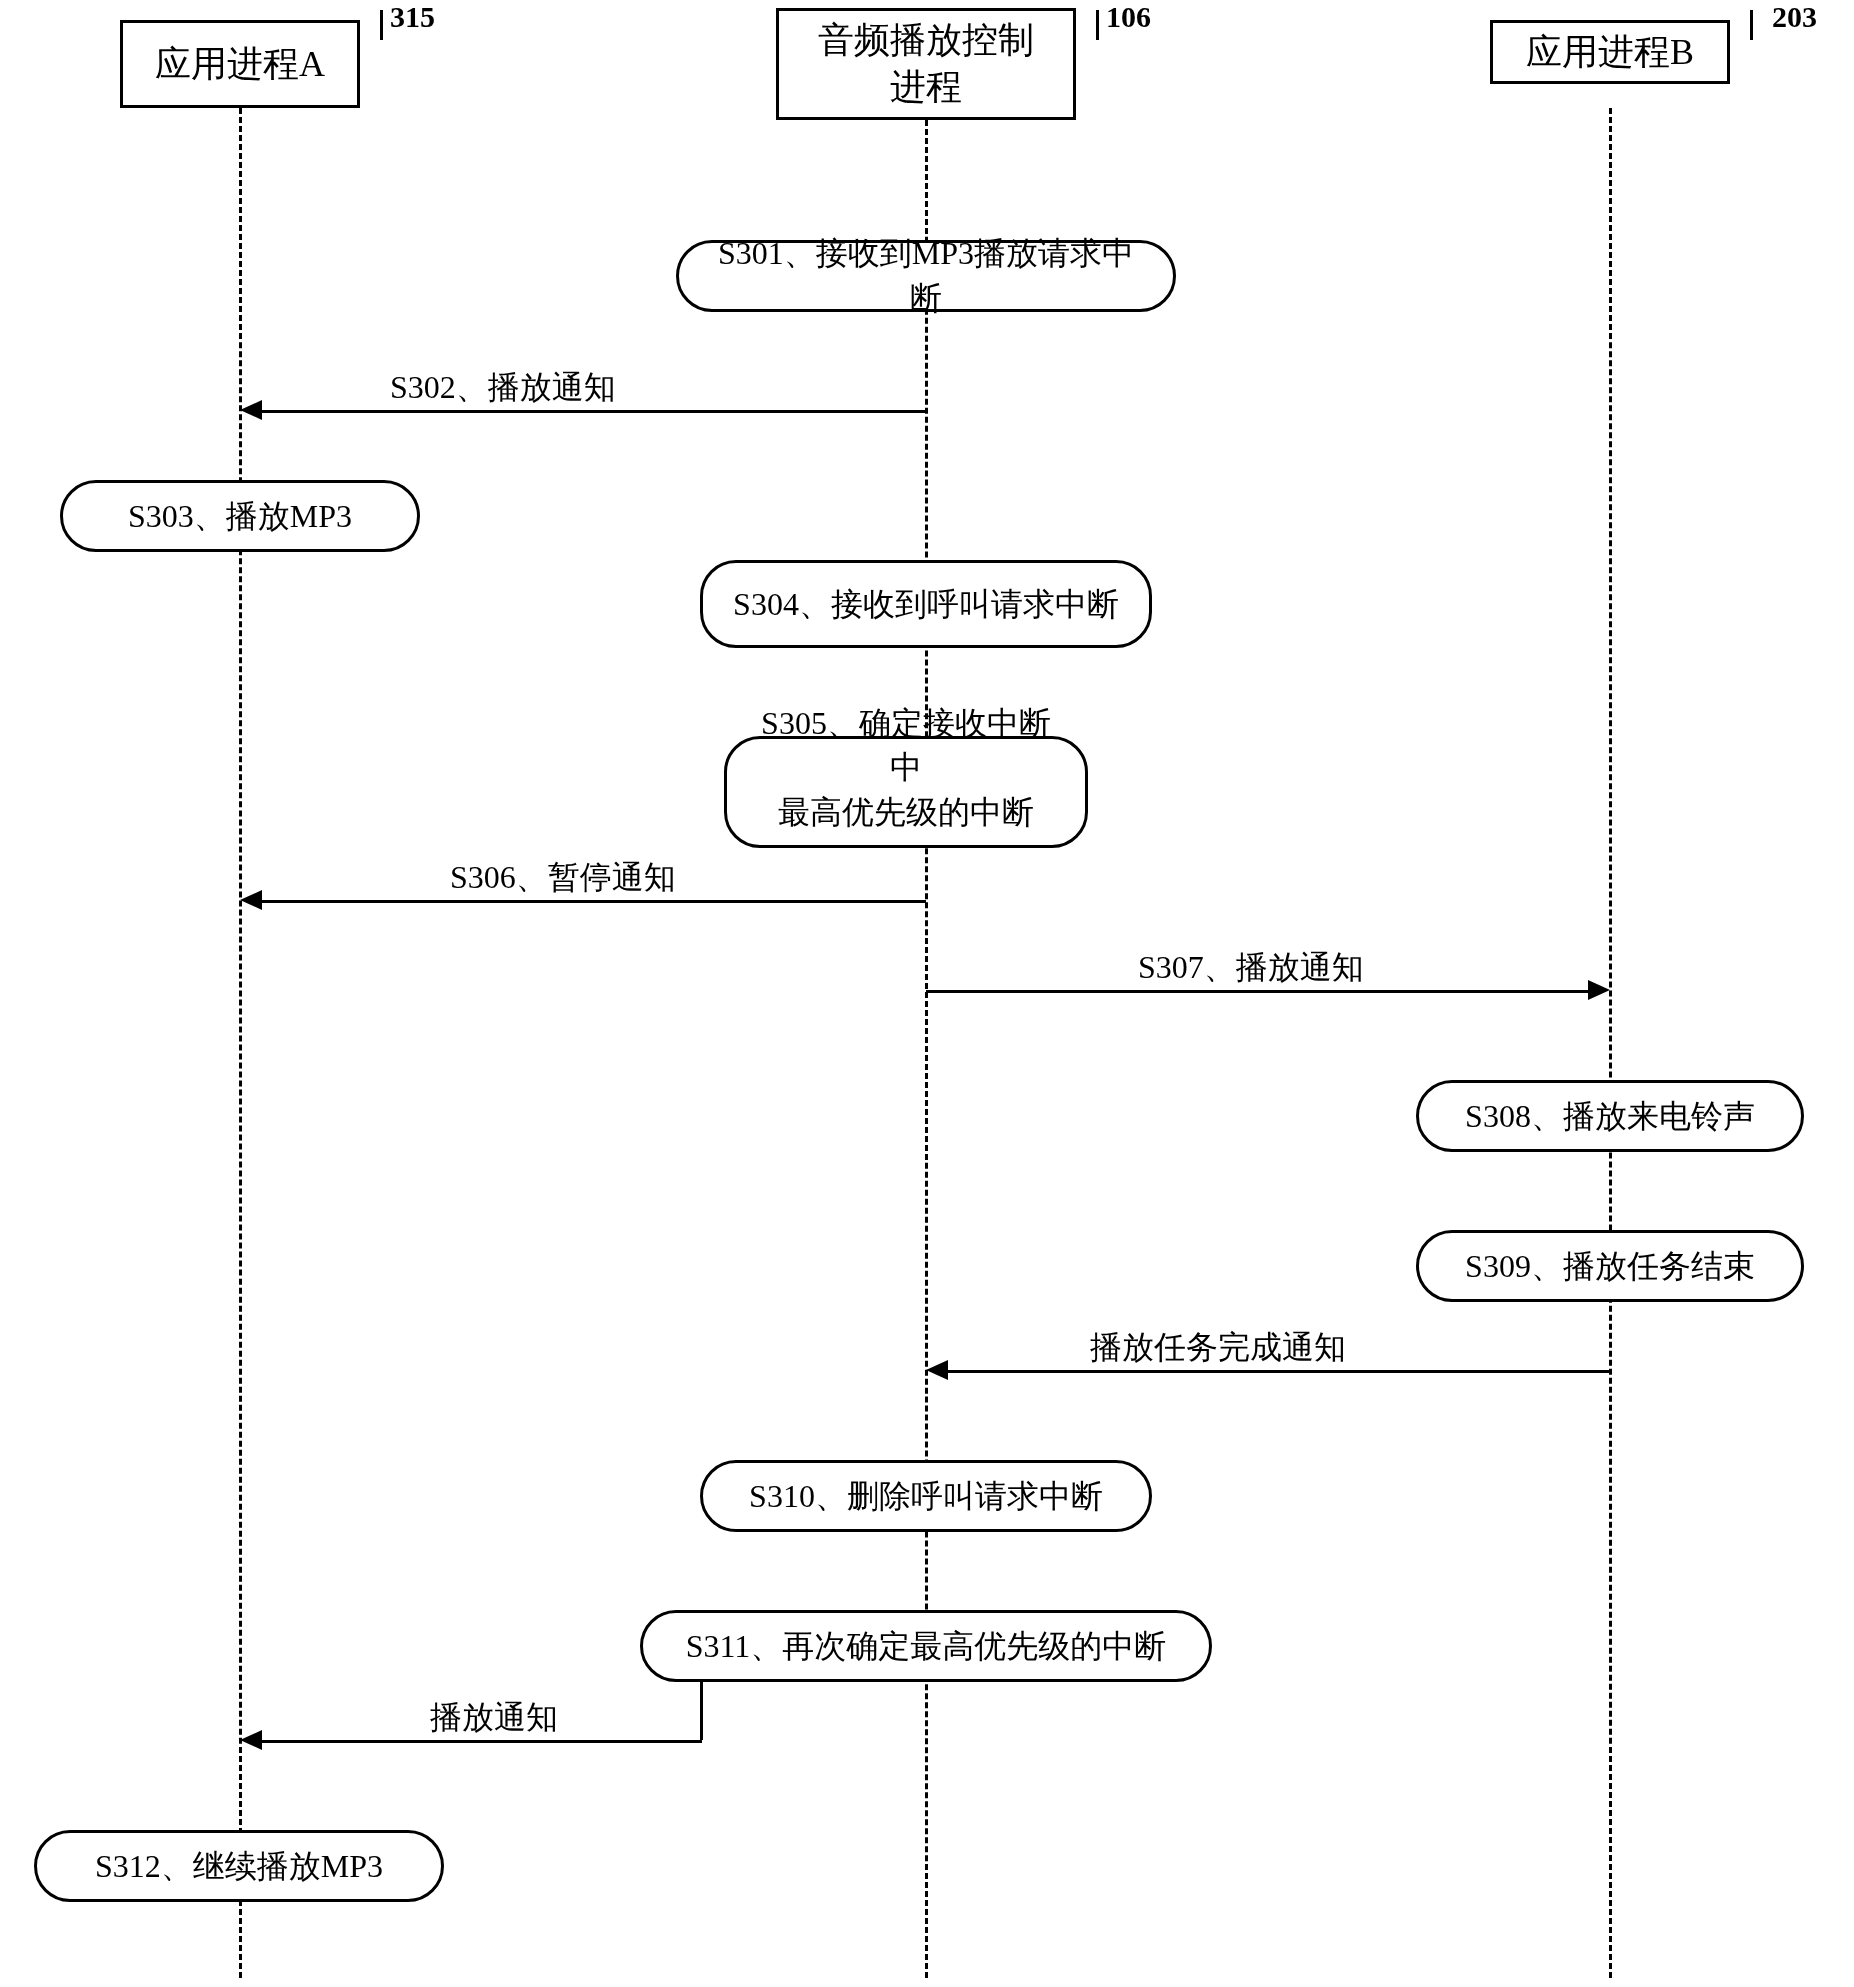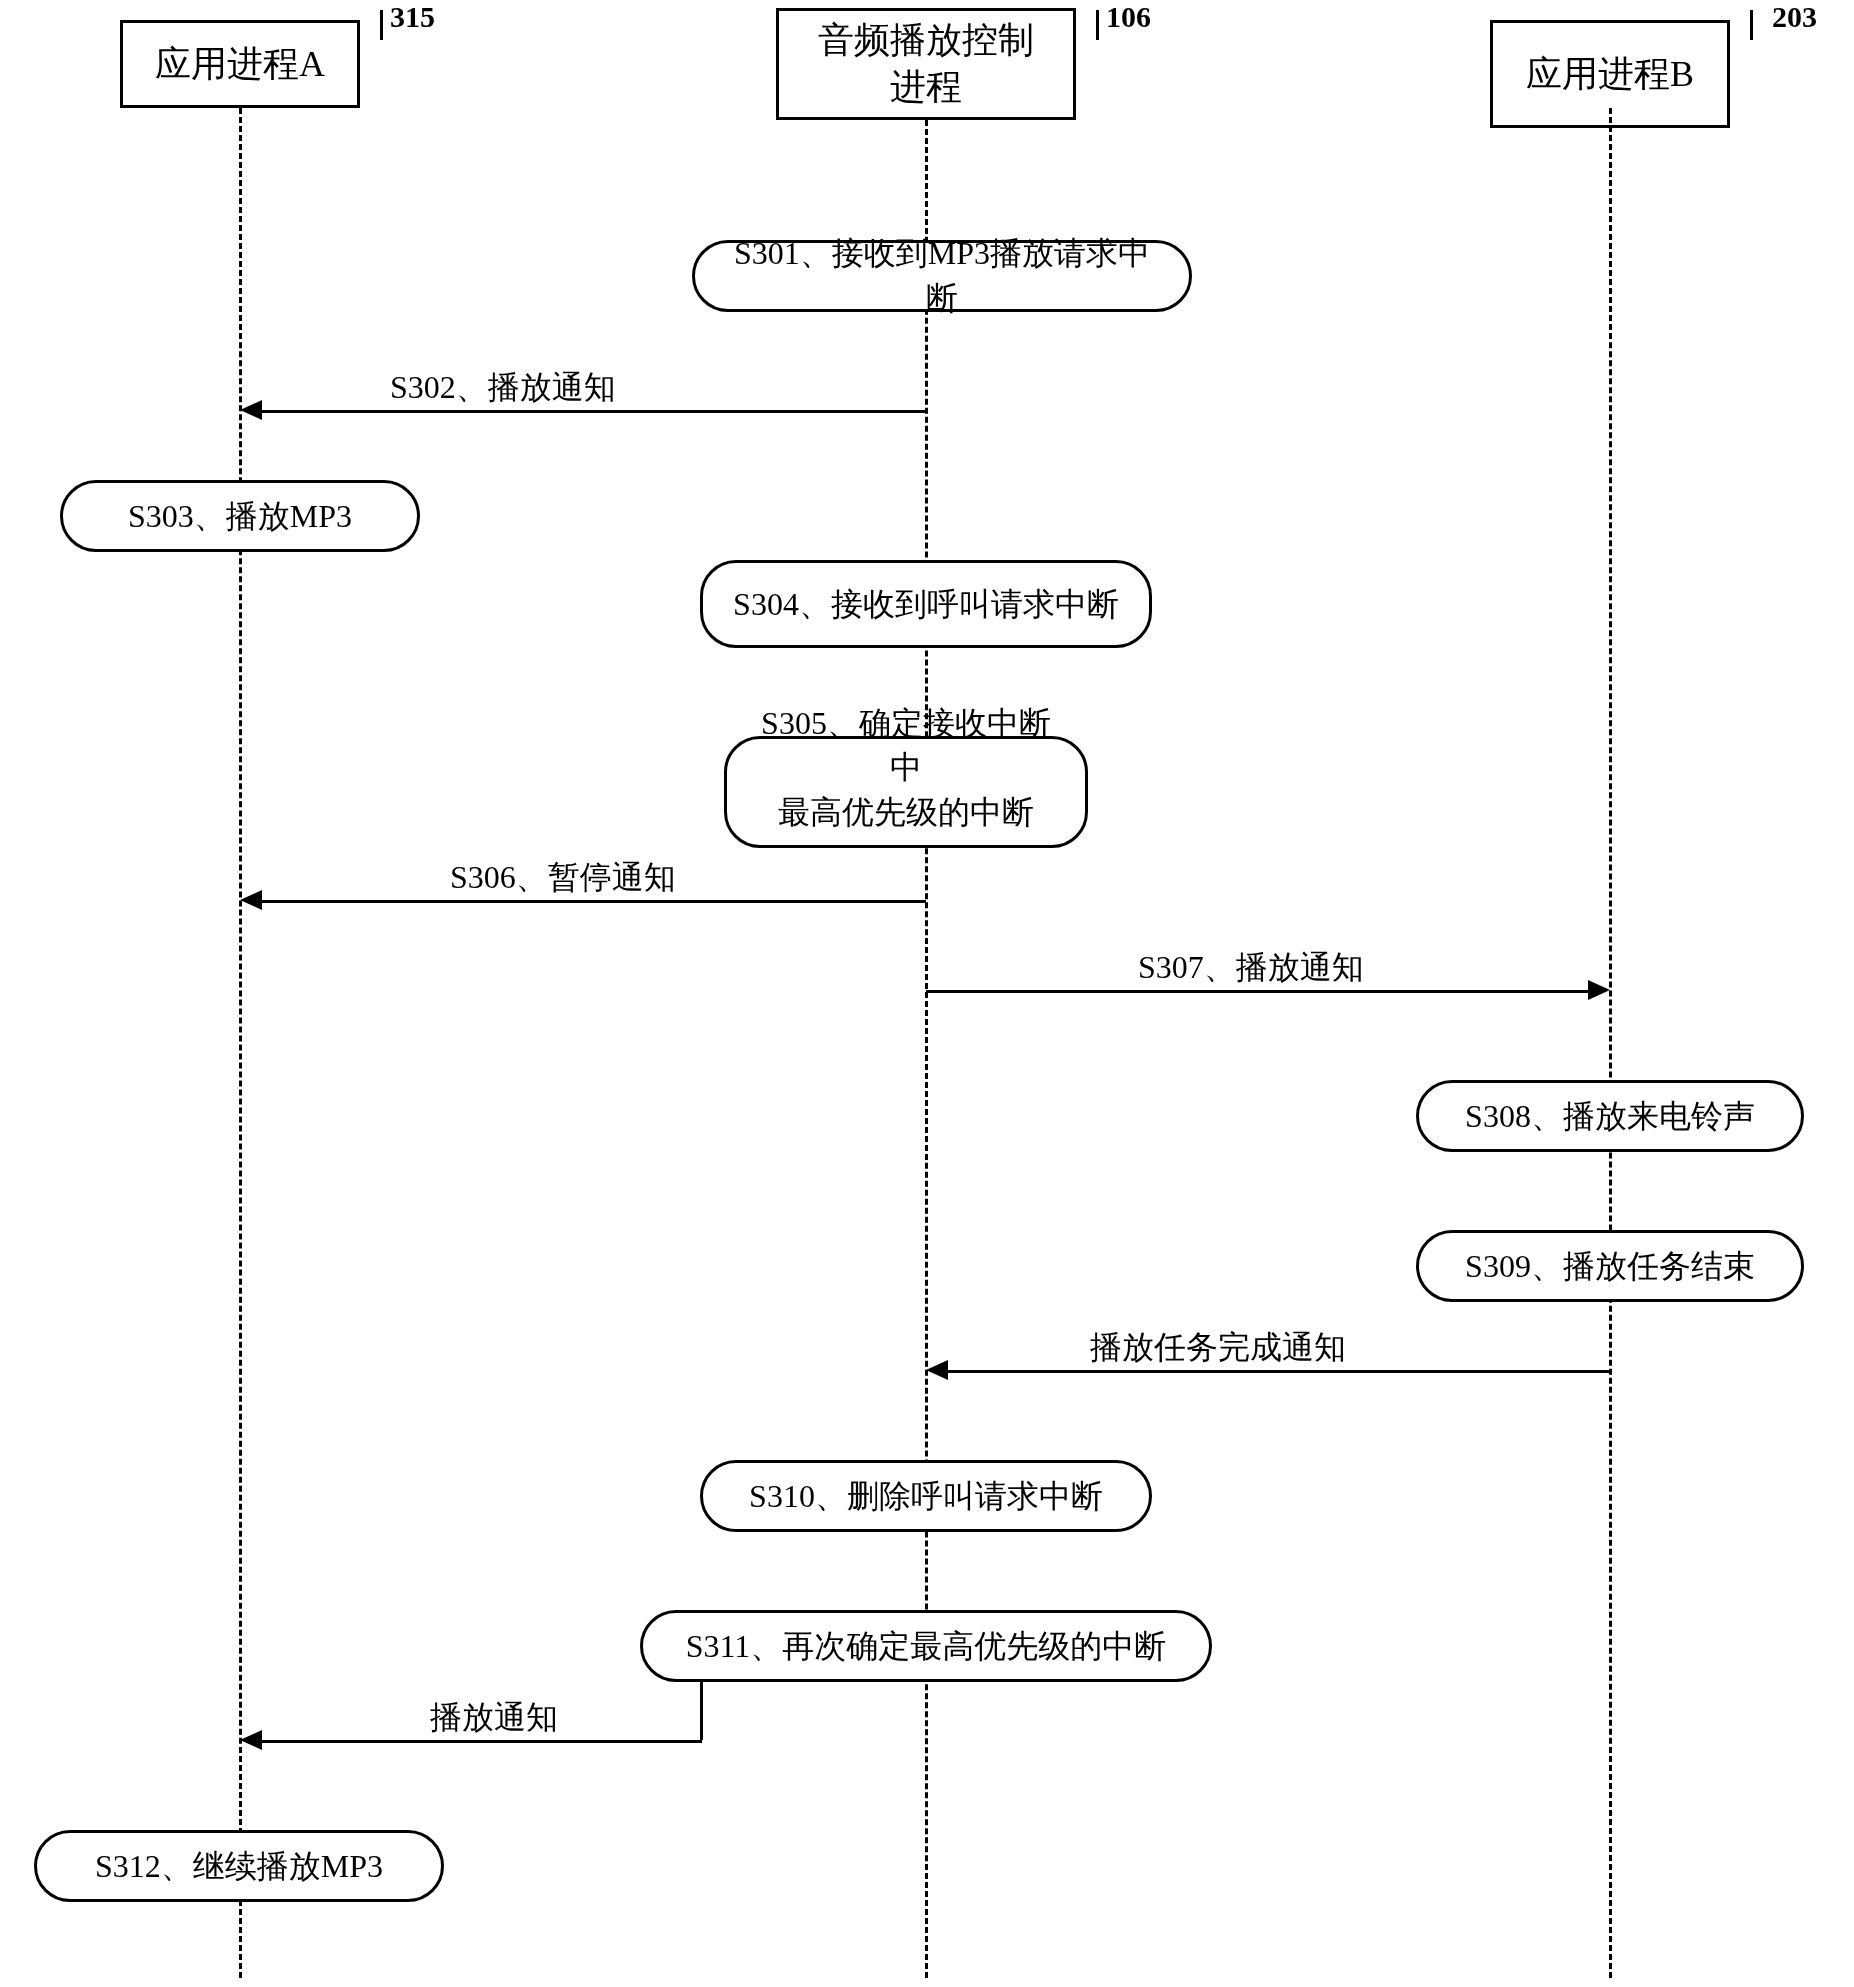--- a/index.html
+++ b/index.html
@@ -83,31 +83,31 @@
 <div class="ref-line" style="left:380px; top:10px; height:30px;"></div>
 <div class="ref-label" style="left:390px; top:0px;">315</div>
 
 <div class="lifeline-header two-line" style="left:776px; top:8px; width:300px; height:112px; white-space:pre-line;">
   <span>音频播放控制
 进程</span>
 </div>
 <div class="ref-line" style="left:1096px; top:10px; height:30px;"></div>
 <div class="ref-label" style="left:1106px; top:0px;">106</div>
 
-<div class="lifeline-header" style="left:1490px; top:20px; width:240px; height:108px;justify-content:center;">
+<div class="lifeline-header" style="left:1490px; top:20px; width:240px; height:64px;justify-content:center;">
   <span>应用进程B</span>
 </div>
 <div class="ref-line" style="left:1750px; top:10px; height:30px;"></div>
 <div class="ref-label" style="left:1760px; top:0px;margin-left:12px;">203</div>
 
 <div class="lifeline" style="left:239px; top:108px; height:1870px;"></div>
 <div class="lifeline" style="left:925px; top:120px; height:1858px;"></div>
 <div class="lifeline" style="left:1609px; top:108px; height:1870px;"></div>
 
-<div class="step-box" style="left:692px; top:240px; width:500px; height:72px;">
+<div class="step-box" style="left:676px; top:240px; width:500px; height:72px;">
   <span>S301、接收到MP3播放请求中断</span>
 </div>
 
 <div class="arrow-line" style="left:262px; top:410px; width:664px;"></div>
 <div class="arrow-head-left" style="left:240px; top:400px;"></div>
 <div class="msg-label" style="left:390px; top:366px;">S302、播放通知</div>
 
 <div class="step-box" style="left:60px; top:480px; width:360px; height:72px;">
   <span>S303、播放MP3</span>
 </div>

